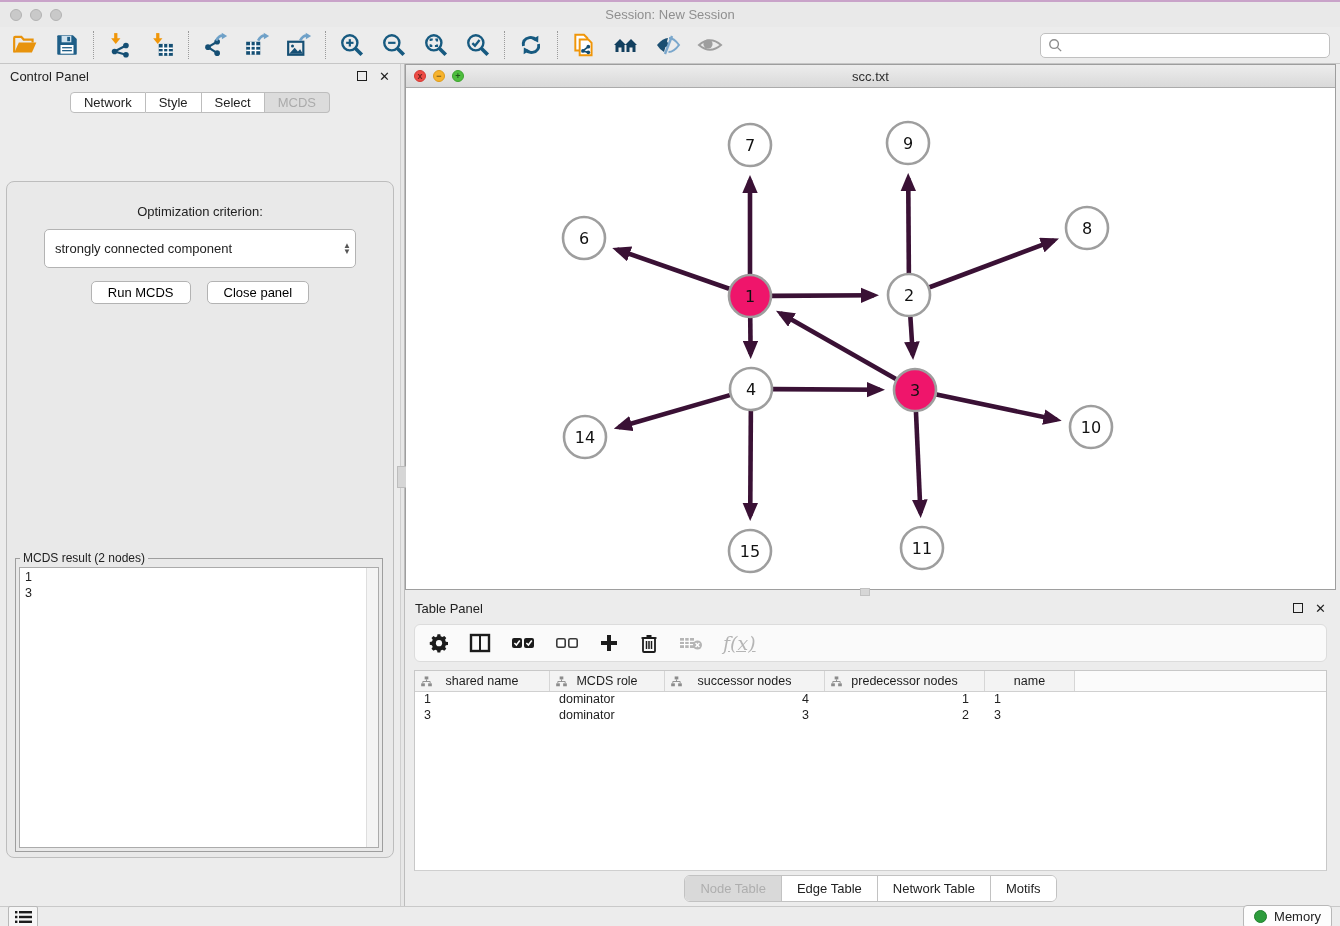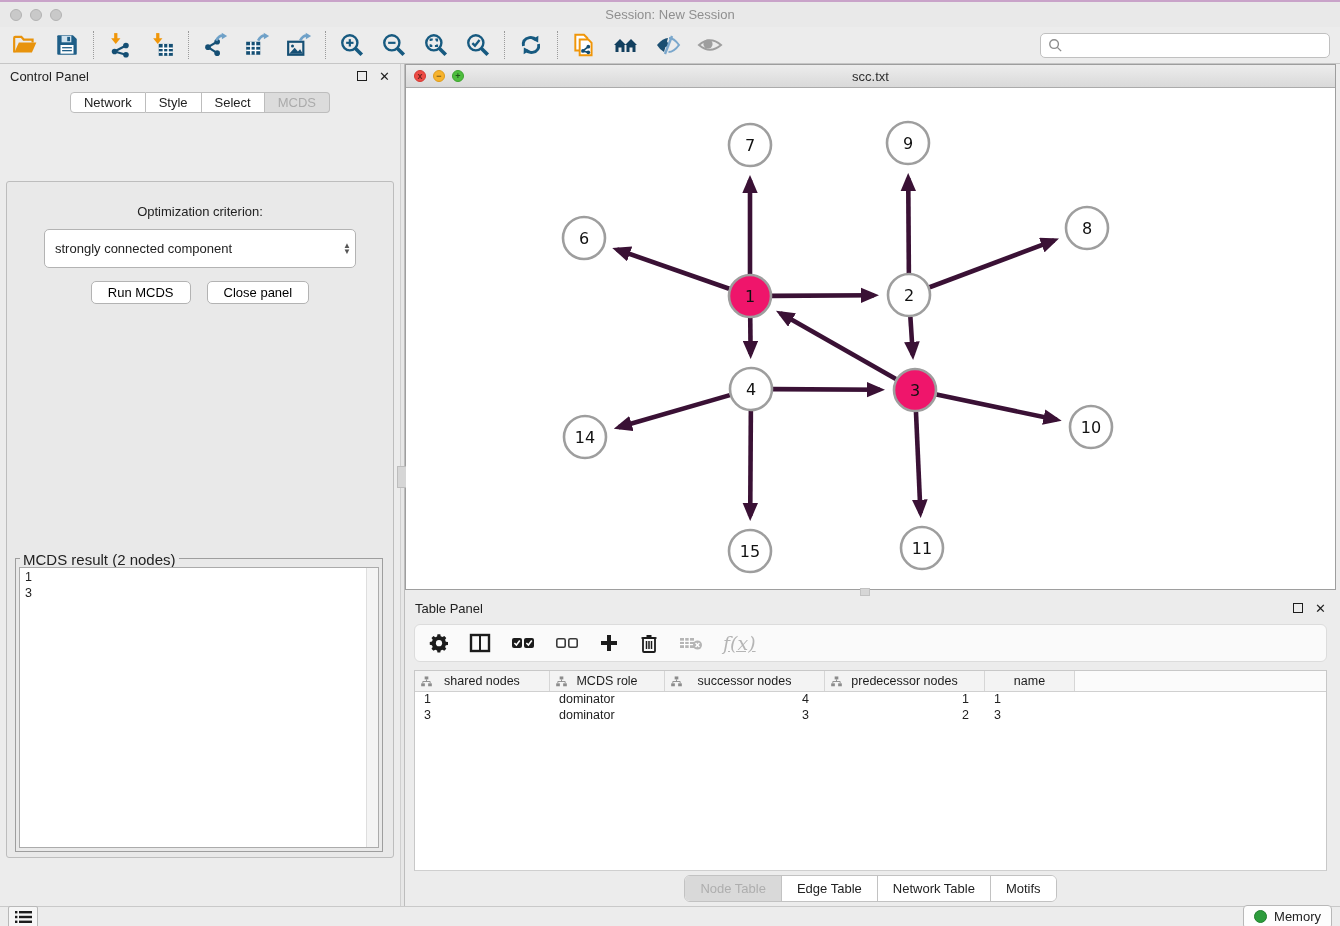--- a/index.html
+++ b/index.html
@@ -30,29 +30,29 @@
   .cpanel { width:400px; display:flex; flex-direction:column; position:relative; background:#ececec; }
   .panel-head { height:24px; display:flex; align-items:center; padding:0 10px; font-size:13px; }
   .panel-head .ph-title { flex:1; }
   .icon-float { width:10px; height:10px; border:1.6px solid #1d1d1d; display:inline-block; margin-right:12px; cursor:pointer; }
   .icon-close { font-size:13px; font-weight:bold; color:#1d1d1d; cursor:pointer; line-height:1; }
   .cp-tabs { display:flex; justify-content:center; position:relative; z-index:2; margin-top:4px; }
   .cp-tab { font-size:13px; padding:2px 13px; background:#fff; border:1px solid #bdbdbd; border-left-width:0; cursor:pointer; }
   .cp-tab:first-child { border-left-width:1px; border-radius:4px 0 0 4px; }
   .cp-tab:last-child { border-radius:0 4px 4px 0; }
   .cp-tab.active { background:#dcdcdc; color:#ababab; }
-  .cp-body { position:absolute; left:6px; right:6px; top:117px; bottom:48px; border:1px solid #bdbdbd; border-radius:3px; background:#e9e9e9; }
+  .cp-body { position:absolute; left:6px; right:6px; top:117px; bottom:48px; border:1px solid #bdbdbd; border-radius:8px; background:#e9e9e9; }
   .cp-opt-label { text-align:center; font-size:13px; margin-top:22px; }
   .cp-select { margin:10px auto 0; width:312px; height:39px; background:#fff; border:1px solid #b3b3b3; border-radius:5px; display:flex; align-items:center; padding:0 4px 0 10px; font-size:13px; cursor:pointer; }
   .cp-select .sel-text { flex:1; }
   .stepper { display:flex; flex-direction:column; align-items:center; line-height:6px; font-size:8px; color:#555; }
   .cp-btn-row { display:flex; justify-content:center; gap:16px; margin-top:13px; }
   .cp-btn { height:23px; padding:0 16px; background:#fff; border:1px solid #b3b3b3; border-radius:5px; font-size:13px; font-family:inherit; cursor:pointer; }
   .result-group { position:absolute; left:8px; right:10px; top:376px; bottom:5px; border:1px solid #9e9e9e; }
-  .result-legend { position:absolute; top:-8px; left:4px; background:#e9e9e9; padding:0 3px; font-size:15px; }
+  .result-legend { position:absolute; top:-8px; left:4px; background:#e9e9e9; padding:0 3px; font-size:12px; }
   .result-text { position:absolute; inset:8px 3px 3px 3px; background:#fff; border:1px solid #ababab; font-size:12.5px; line-height:16px; padding:1px 5px; white-space:pre-line; overflow:hidden; }
   .result-scroll { position:absolute; top:9px; bottom:4px; right:4px; width:12px; background:#f4f4f4; border-left:1px solid #dedede; }
 
   
   .vsplit { width:5px; background:#e7e7e7; border-left:1px solid #cfcfcf; border-right:1px solid #bdbdbd; position:relative; cursor:col-resize; }
   .vsplit .handle { position:absolute; top:402px; left:-4px; width:10px; height:22px; background:#d6d6d6; border:1px solid #bdbdbd; }
   .hsplit { height:6px; background:#ececec; position:relative; cursor:row-resize; }
   .hsplit .handle { position:absolute; left:455px; top:-2px; width:10px; height:8px; background:#d6d6d6; border:1px solid #c2c2c2; }
 
   
@@ -443,21 +443,21 @@
         </div>
         <div class="tbl-wrap">
           <div class="tbl-header">
               <div class="th" style="width: 135px;">
                 <svg class="tree-ic" width="11" height="11" viewBox="0 0 12 12">
                   <rect x="4" y="0.5" width="4" height="3.2" fill="#8c8c8c"></rect>
                   <path d="M6 3.7 V6 M2 6 H10 M2 6 V8 M10 6 V8" stroke="#8c8c8c" fill="none" stroke-width="1"></path>
                   <rect x="0.2" y="8" width="4" height="3.2" fill="#8c8c8c"></rect>
                   <rect x="7.8" y="8" width="4" height="3.2" fill="#8c8c8c"></rect>
                 </svg>
-                <span>shared nodes</span>
+                <span>shared name</span>
               </div>
               <div class="th" style="width: 115px;">
                 <svg class="tree-ic" width="11" height="11" viewBox="0 0 12 12">
                   <rect x="4" y="0.5" width="4" height="3.2" fill="#8c8c8c"></rect>
                   <path d="M6 3.7 V6 M2 6 H10 M2 6 V8 M10 6 V8" stroke="#8c8c8c" fill="none" stroke-width="1"></path>
                   <rect x="0.2" y="8" width="4" height="3.2" fill="#8c8c8c"></rect>
                   <rect x="7.8" y="8" width="4" height="3.2" fill="#8c8c8c"></rect>
                 </svg>
                 <span>MCDS role</span>
               </div>

